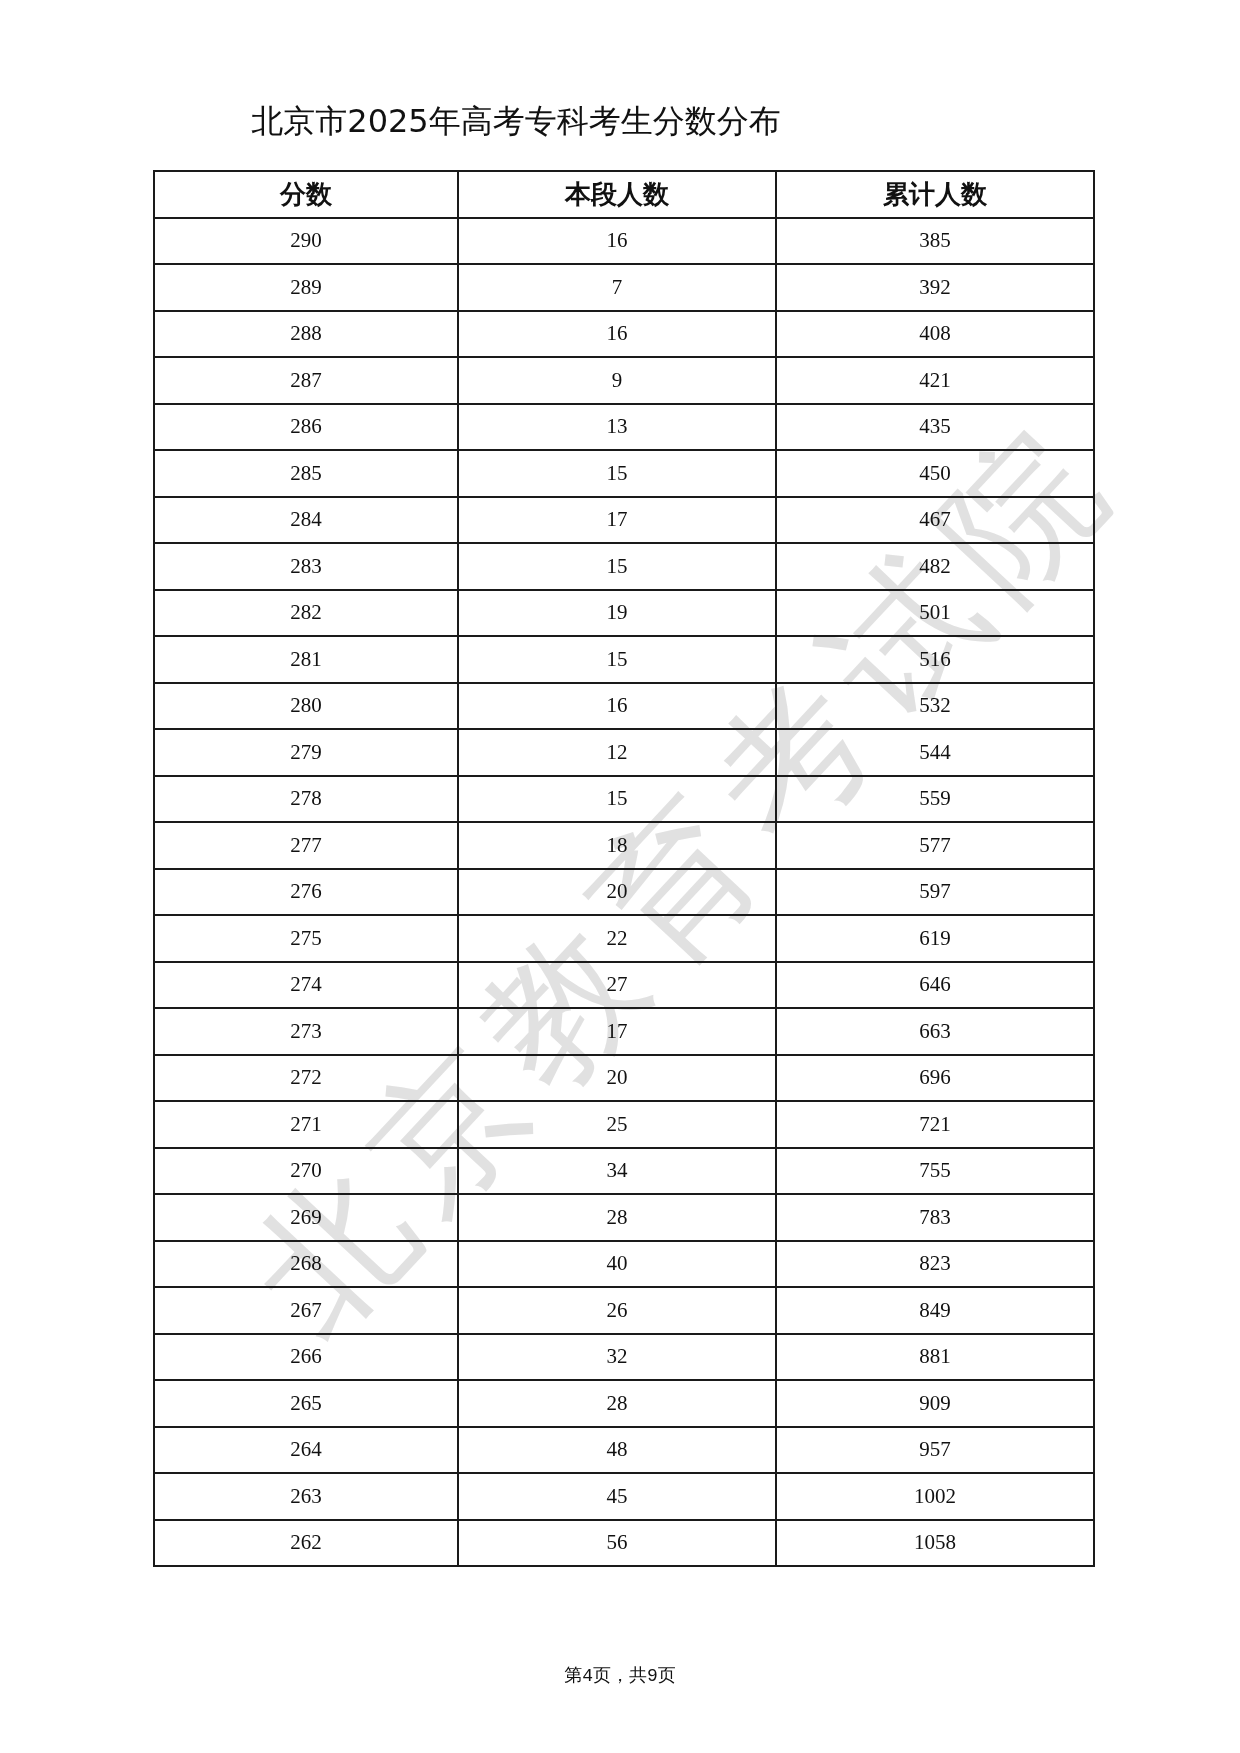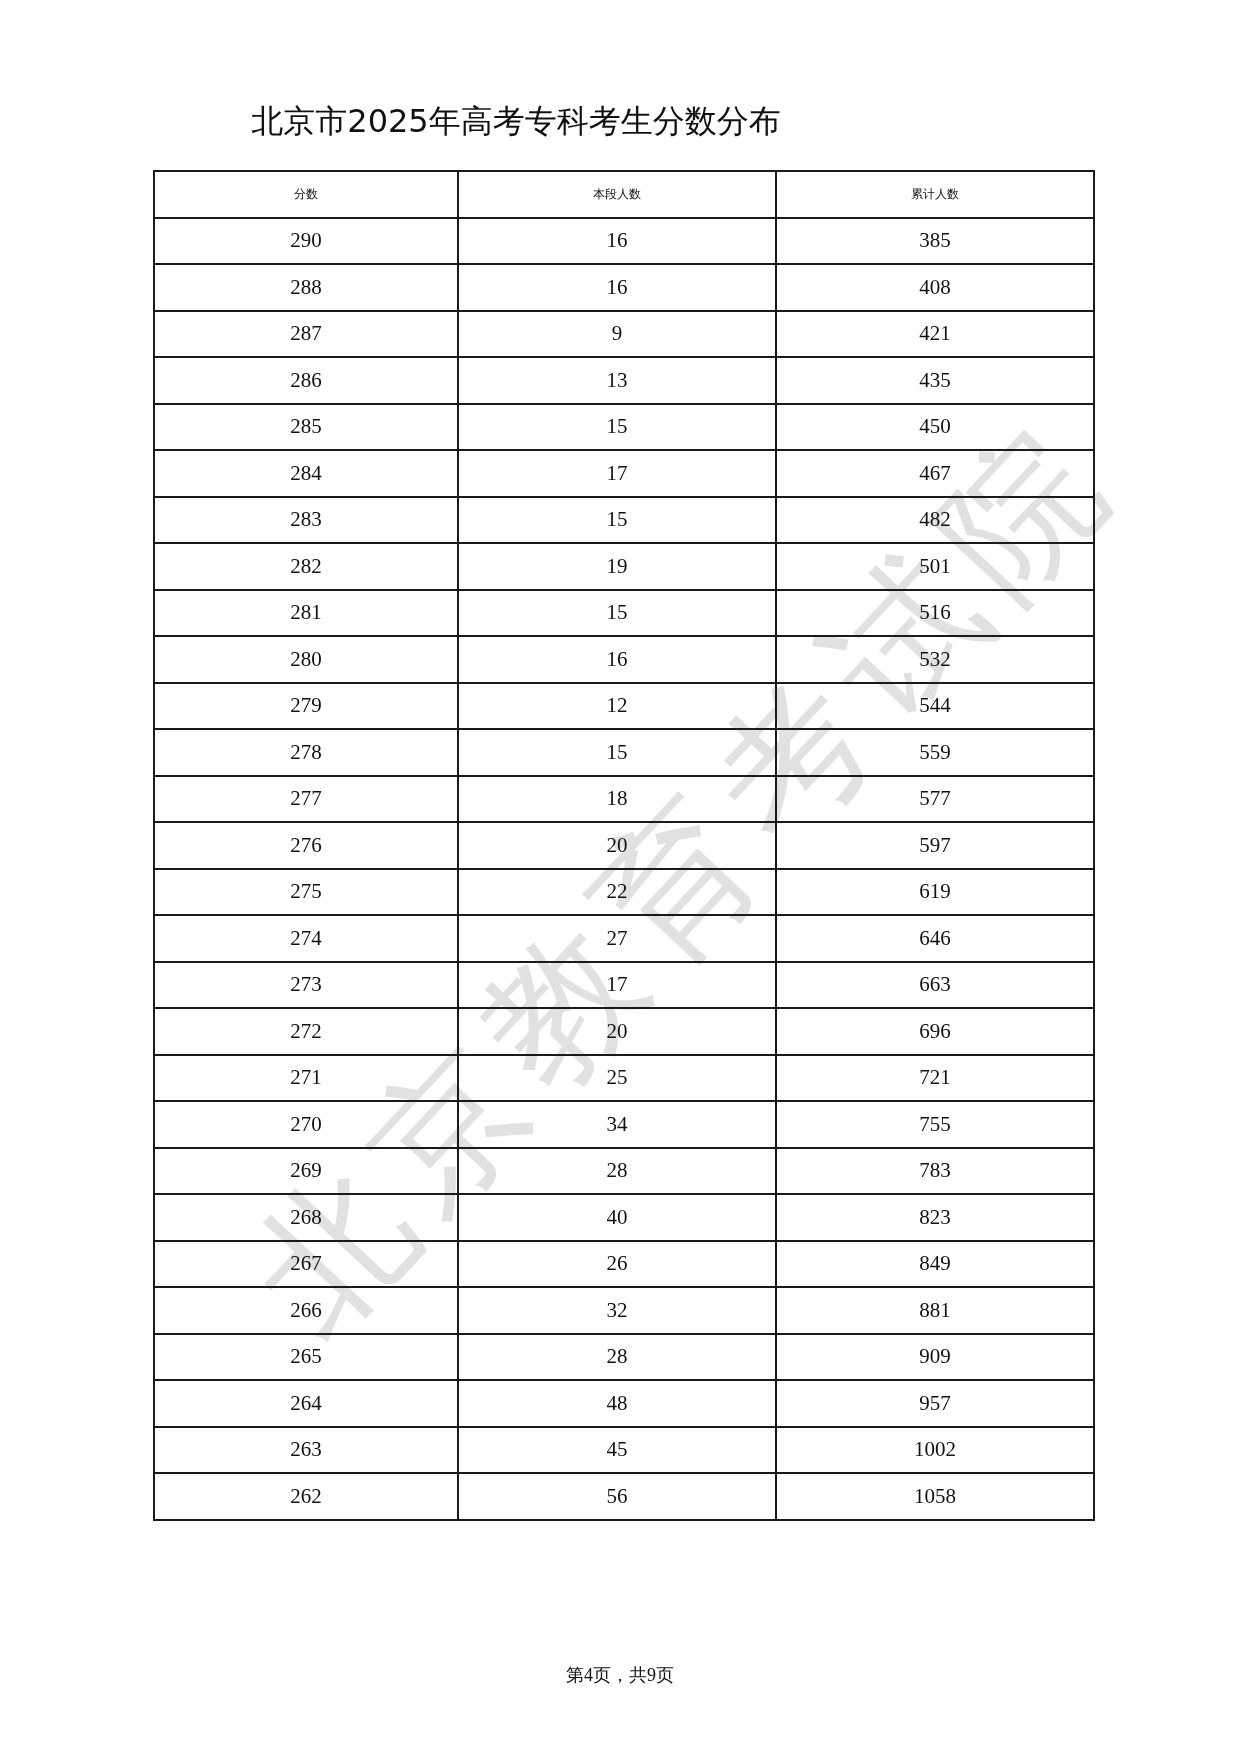--- a/index.html
+++ b/index.html
@@ -5,25 +5,25 @@
   html, body { margin:0; padding:0; background:#ffffff; }
   body { width:1240px; height:1753px; position:relative; overflow:hidden;
          font-family:"DejaVu Serif","Liberation Serif",serif; color:#111; }
   .title { position:absolute; top:100px; left:0; width:1032px; text-align:center;
            font-family:"DejaVu Sans","Liberation Sans",sans-serif; font-size:32px;
            letter-spacing:0px; color:#111; }
   table.scores { position:absolute; top:170px; left:153px; width:940px;
                  border-collapse:collapse; table-layout:fixed; }
   table.scores th, table.scores td { border:2px solid #1a1a1a; height:44.5px;
                  text-align:center; padding:0; font-size:19px; }
-  table.scores th { font-family:"DejaVu Sans","Liberation Sans",sans-serif; font-weight:normal; font-size:12px; }
+  table.scores th { font-family:"DejaVu Sans","Liberation Sans",sans-serif; font-weight:bold; font-size:26px; }
   table.scores td { font-family:"Liberation Serif","DejaVu Serif",serif; font-size:21px; }
   col.c1 { width:304px; } col.c2 { width:318px; } col.c3 { width:318px; }
   .footer { position:absolute; top:1663px; left:0; width:1240px; text-align:center;
-            font-family:Liberation Serif, serif; font-size:18px; color:#111; }
+            font-family:Liberation Mono, monospace; font-size:18px; color:#111; }
   .watermark { position:absolute; left:210px; top:1240px; transform-origin:0 0;
                transform:rotate(-47deg); font-family:"DejaVu Sans","Liberation Sans",sans-serif;
                font-size:150px; color:rgba(170,170,170,0.35); white-space:nowrap;
                letter-spacing:18px; pointer-events:none; }
 </style>
 </head>
 <body>
 
 <div class="watermark">北京教育考试院</div>
 
@@ -40,20 +40,25 @@
       <th>分数</th>
       <th>本段人数</th>
       <th>累计人数</th>
     </tr>
   </thead>
   <tbody id="tbody">
       <tr>
         <td>290</td>
         <td>16</td>
         <td>385</td>
+      </tr>
+      <tr>
+        <td>289</td>
+        <td>7</td>
+        <td>392</td>
       </tr>
       <tr>
         <td>288</td>
         <td>16</td>
         <td>408</td>
       </tr>
       <tr>
         <td>287</td>
         <td>9</td>
         <td>421</td>

